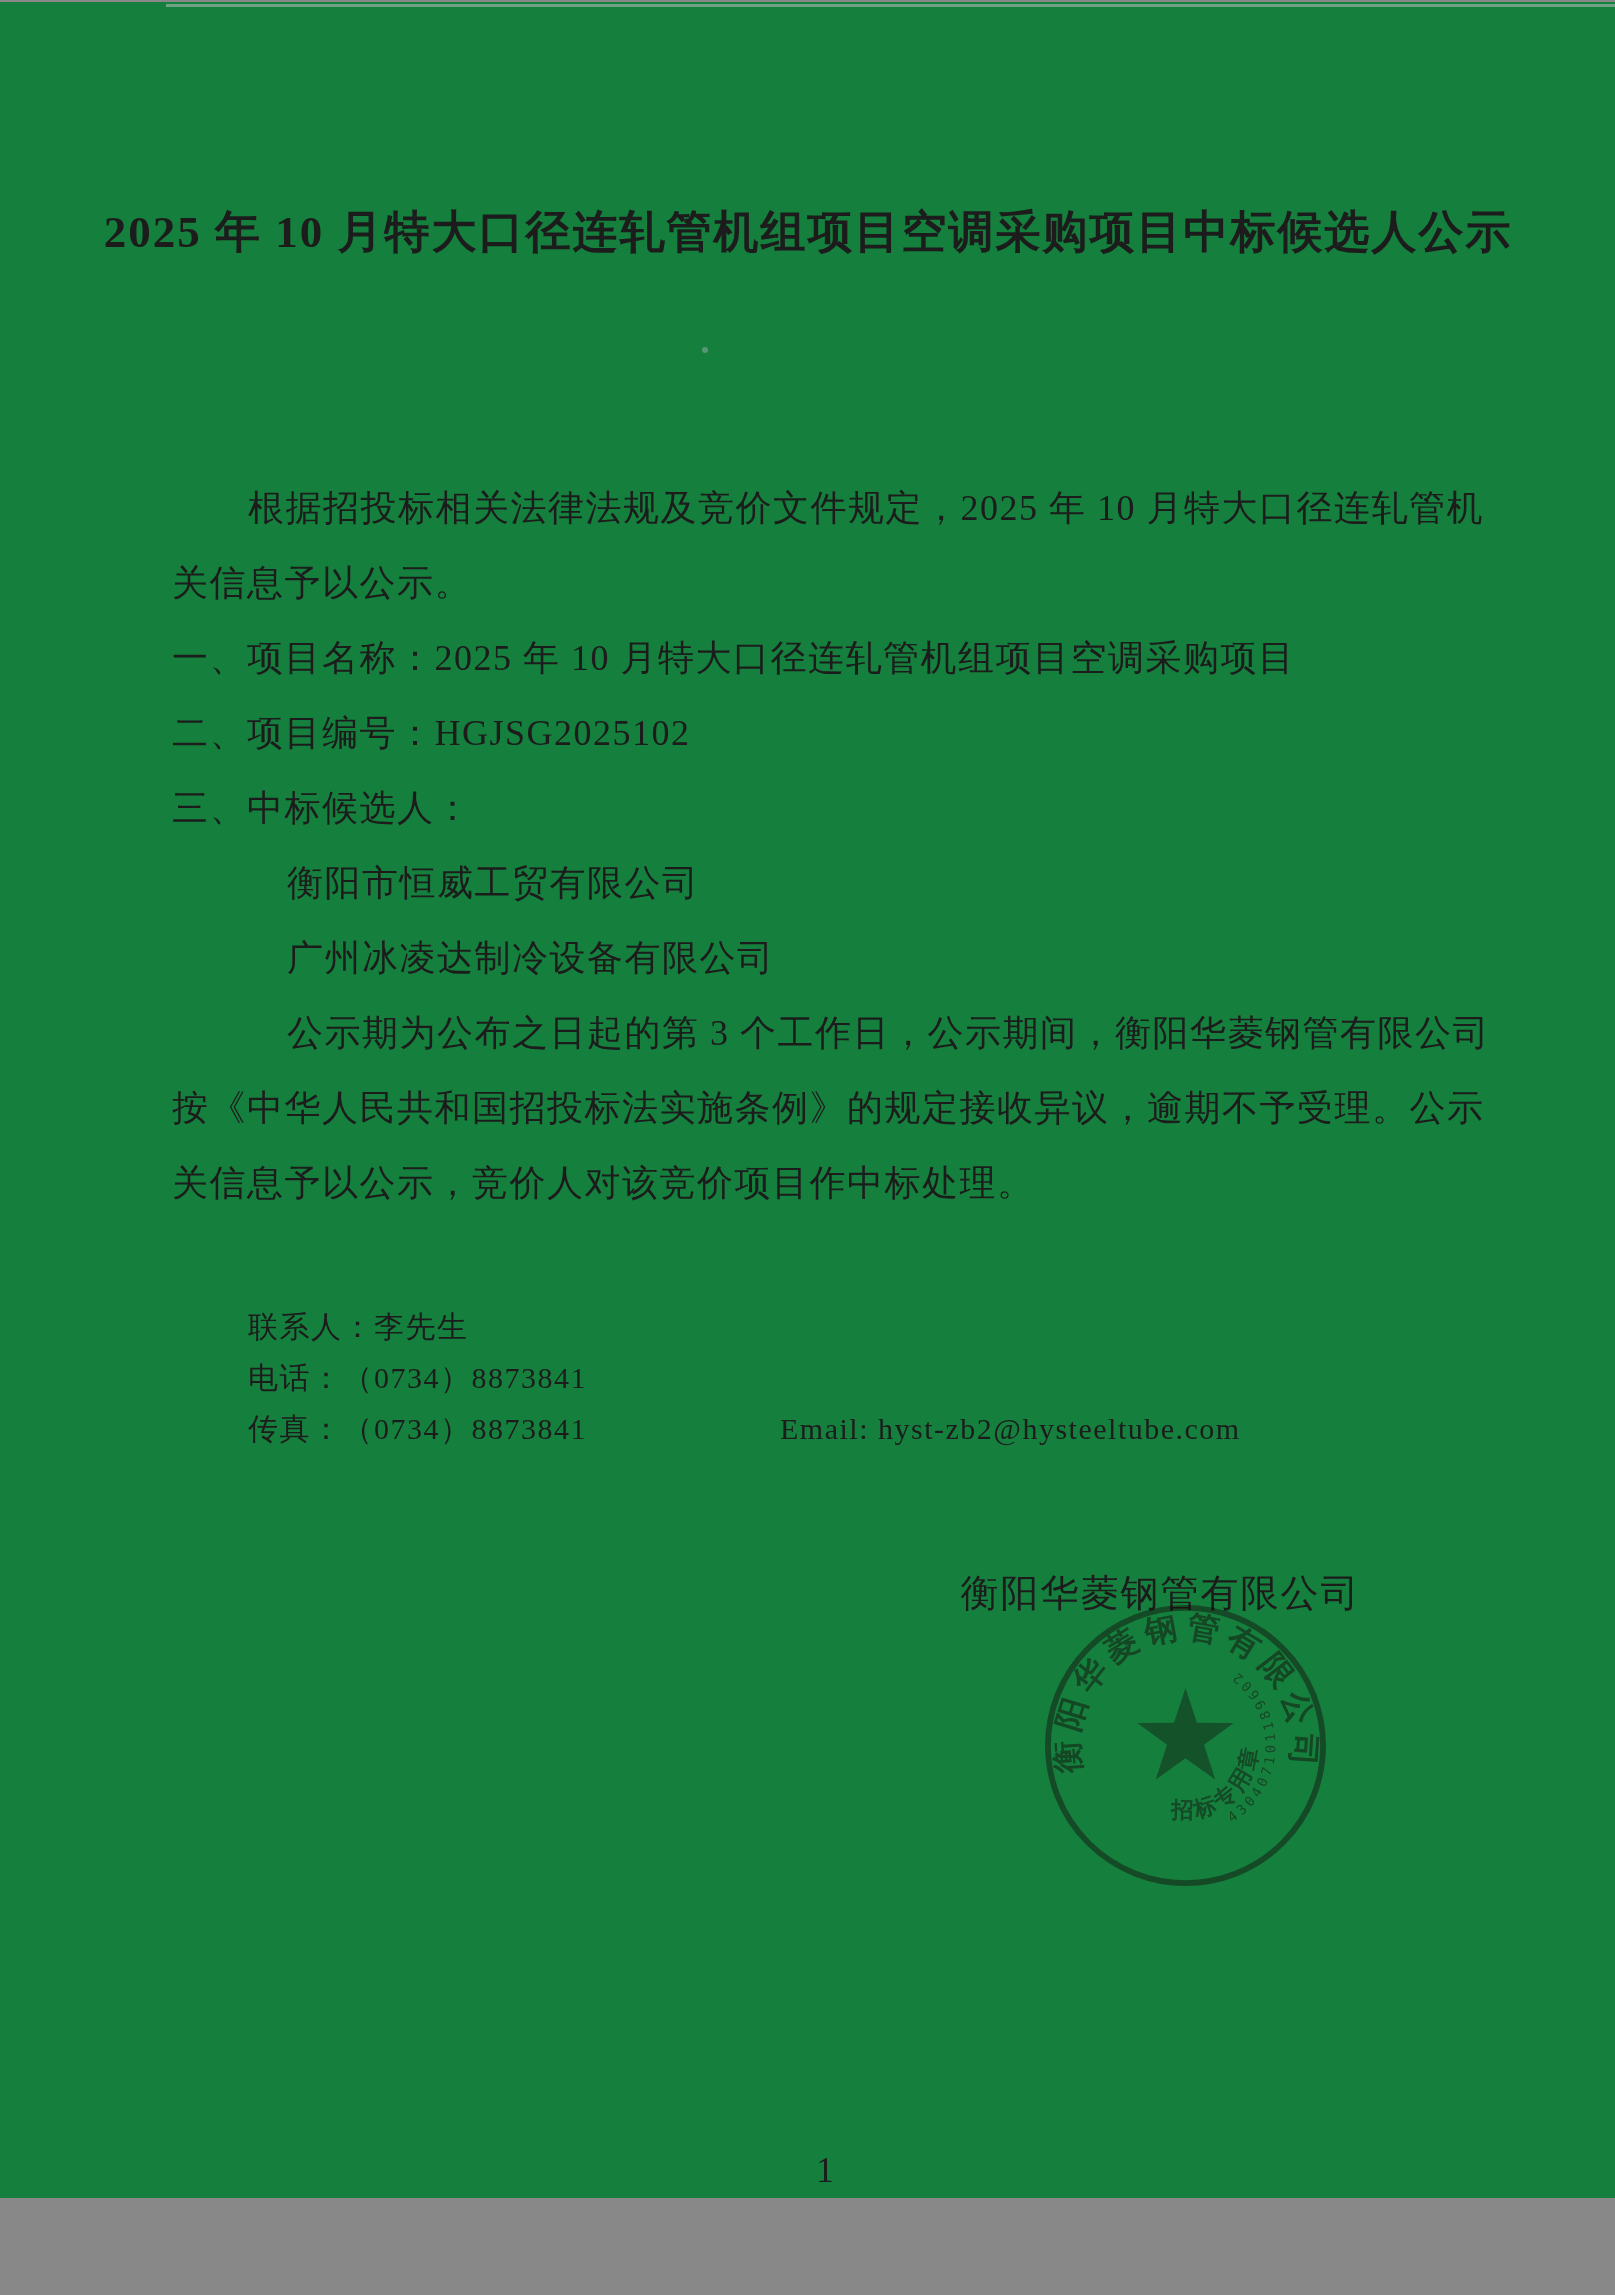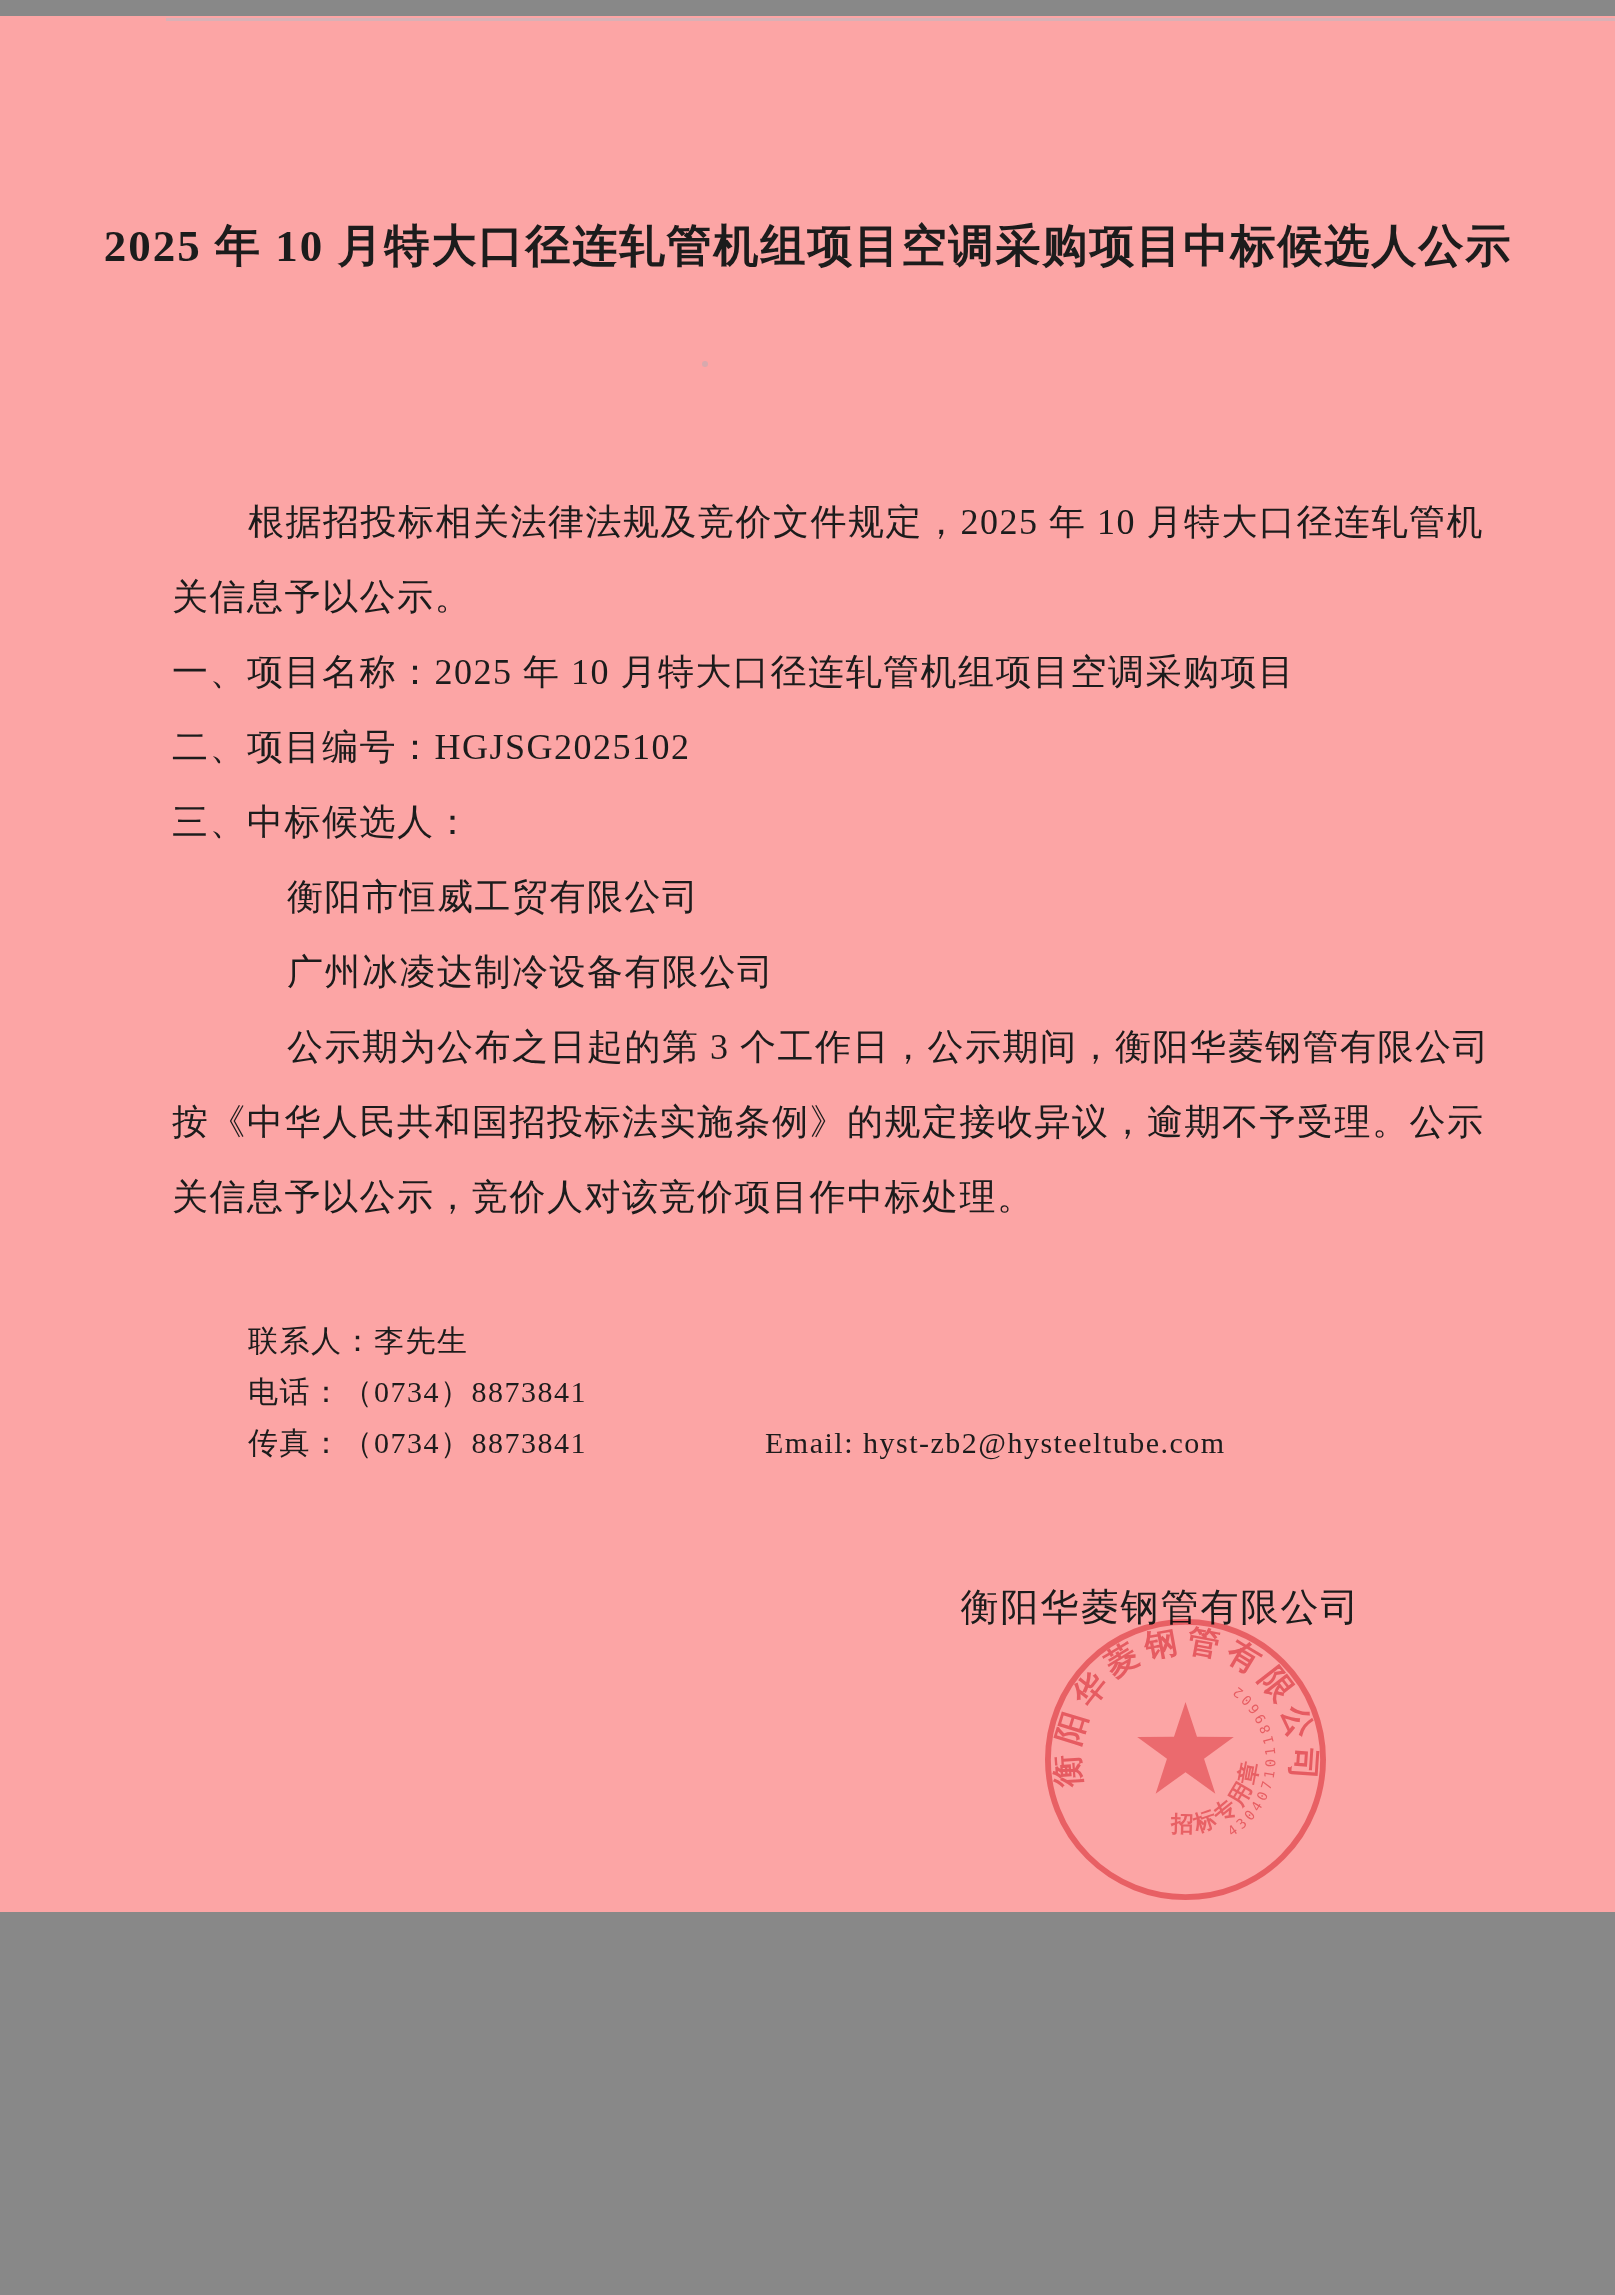--- a/index.html
+++ b/index.html
@@ -1,21 +1,21 @@
 <!DOCTYPE html>
 <html><head>
 <meta charset="utf-8">
 <style>
   html, body { margin: 0; padding: 0; background: #888; }
   .page {
     position: relative;
     width: 1616px;
-    height: 1896px;
-    margin: 16px auto;
-    background: #fca5a5;
+    height: 2196px;
+    margin: 2px auto;
+    background: #15803d;
     overflow: hidden;
     font-family: "Liberation Serif", "DejaVu Serif", serif;
     color: #1c1c1c;
   }
   .scan-edge {
     position: absolute;
     top: 2px; left: 166px; right: 0;
     height: 2.9px;
     background: #b9bcc4;
     opacity: 0.55;
@@ -60,21 +60,21 @@
     letter-spacing: 1.5px;
   }
   .contact .cline {
     position: relative;
     height: 51px;
     line-height: 51px;
     white-space: nowrap;
   }
   .contact .email {
     position: absolute;
-    left: 517px; top: 0;
+    left: 532px; top: 0;
   }
   .signature {
     position: absolute;
     left: 946px; top: 1556px;
     width: 429px;
     text-align: center;
     font-size: 38px;
     letter-spacing: 2px;
   }
   .signature .sline {

